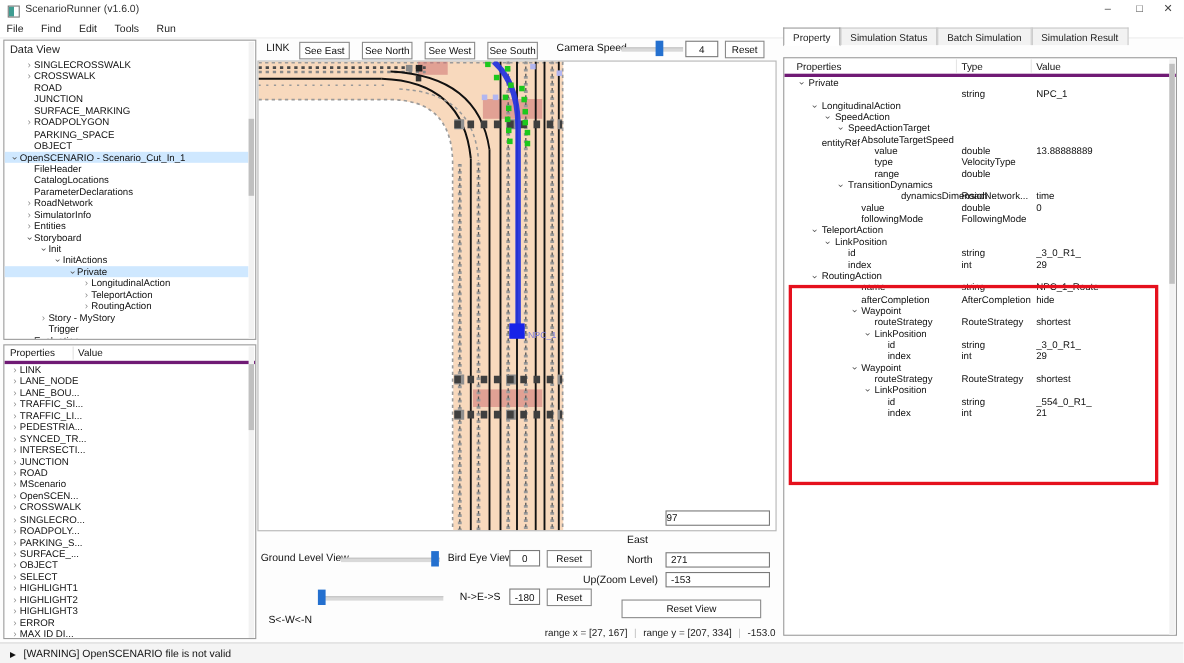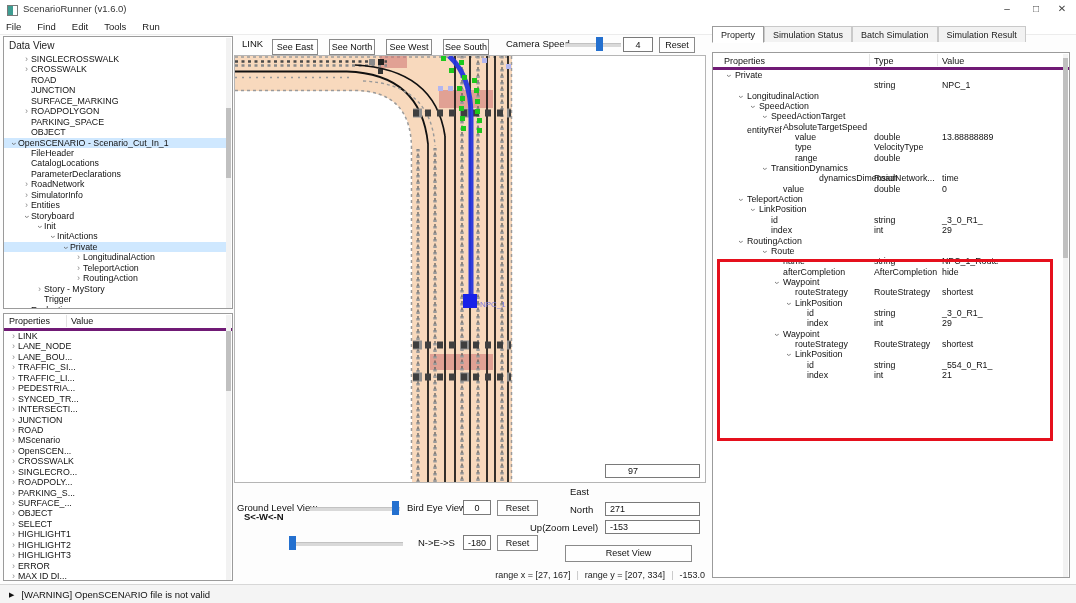--- a/index.html
+++ b/index.html
@@ -384,29 +384,29 @@
 </svg>
 </div>
 
 <div class="abs tb-label" style="left:237px;top:502px;">Ground Level View</div>
 <div class="abs slider-track" style="left:310px;top:507px;width:90px;"></div>
 <div class="abs slider-thumb" style="left:392px;top:501px;"></div>
 <div class="abs tb-label" style="left:407px;top:502px;">Bird Eye View</div>
 <input class="abs tb-input" style="left: 463px; top: 500px; width: 28px; height: 15px; text-align: center;" value="0">
 <div class="abs btn" style="left:497px;top:500px;width:41px;height:16px;">Reset</div>
 
-<div class="abs tb-label" style="left:244px;top:511px;font-weight:bold;">S&lt;-W&lt;-N</div>
+<div class="abs tb-label" style="left:244px;top:558px;">S&lt;-W&lt;-N</div>
 <div class="abs slider-track" style="left:290px;top:542px;width:113px;"></div>
 <div class="abs slider-thumb" style="left:289px;top:536px;"></div>
 <div class="abs tb-label" style="left:418px;top:537px;">N-&gt;E-&gt;S</div>
 <input class="abs tb-input" style="left: 463px; top: 535px; width: 28px; height: 15px; text-align: center;" value="-180">
 <div class="abs btn" style="left:497px;top:535px;width:41px;height:16px;">Reset</div>
 
 <div class="abs tb-label" style="left:570px;top:486px;">East</div>
-<input class="abs tb-input" style="left: 605px; top: 464px; width: 95px; height: 14px; padding-left: 22px;" value="97">
+<input class="abs tb-input" style="left: 605px; top: 464px; width: 95px; height: 14px; padding-left: 0;" value="97">
 <div class="abs tb-label" style="left:570px;top:504px;">North</div>
 <input class="abs tb-input" style="left: 605px; top: 502px; width: 95px; height: 14px; padding-left: 4px;" value="271">
 <div class="abs tb-label" style="left:530px;top:522px;">Up(Zoom Level)</div>
 <input class="abs tb-input" style="left: 605px; top: 520px; width: 95px; height: 14px; padding-left: 4px;" value="-153">
 <div class="abs btn" style="left:565px;top:545px;width:127px;height:17px;line-height:15px;">Reset View</div>
 
 <div class="abs" style="left:490px;top:570px;width:215px;font-size:9px;color:#222;text-align:right;white-space:nowrap;">
   <span>range x = [27, 167]</span><span class="range-sep">|</span><span>range y = [207, 334]</span><span class="range-sep">|</span><span>-153.0</span>
 </div>
 
@@ -466,44 +466,44 @@
         <span class="pcell" style="left: 66px; margin-left: 40px;">dynamicsDimension</span>
         <span class="pcell" style="left: 161px;">RoadNetwork...</span>
         <span class="pcell" style="left: 229px;">time</span>
       </div>
       <div class="prow">
         <span class="pcell" style="left: 70px;">value</span>
         <span class="pcell" style="left: 161px;">double</span>
         <span class="pcell" style="left: 229px;">0</span>
       </div>
       <div class="prow">
+        <span class="pcell" style="left: 70px;">followingMode</span>
+        <span class="pcell" style="left: 161px;">FollowingMode</span>
+      </div>
+      <div class="prow">
         <span class="arrow exp" style="position: absolute; left: 23px; top: 0px;">›</span>
         <span class="pcell" style="left: 34px;">TeleportAction</span>
       </div>
       <div class="prow">
         <span class="arrow exp" style="position: absolute; left: 35px; top: 0px;">›</span>
         <span class="pcell" style="left: 46px;">LinkPosition</span>
       </div>
       <div class="prow">
         <span class="pcell" style="left: 58px;">id</span>
         <span class="pcell" style="left: 161px;">string</span>
         <span class="pcell" style="left: 229px;">_3_0_R1_</span>
       </div>
       <div class="prow">
         <span class="pcell" style="left: 58px;">index</span>
         <span class="pcell" style="left: 161px;">int</span>
         <span class="pcell" style="left: 229px;">29</span>
       </div>
       <div class="prow">
         <span class="arrow exp" style="position: absolute; left: 23px; top: 0px;">›</span>
         <span class="pcell" style="left: 34px;">RoutingAction</span>
-      </div>
-      <div class="prow">
-        <span class="arrow exp" style="position: absolute; left: 47px; top: 0px;">›</span>
-        <span class="pcell" style="left: 58px;">Route</span>
       </div>
       <div class="prow">
         <span class="pcell" style="left: 70px;">name</span>
         <span class="pcell" style="left: 161px;">string</span>
         <span class="pcell" style="left: 229px;">NPC_1_Route</span>
       </div>
       <div class="prow">
         <span class="pcell" style="left: 70px;">afterCompletion</span>
         <span class="pcell" style="left: 161px;">AfterCompletion</span>
         <span class="pcell" style="left: 229px;">hide</span>

